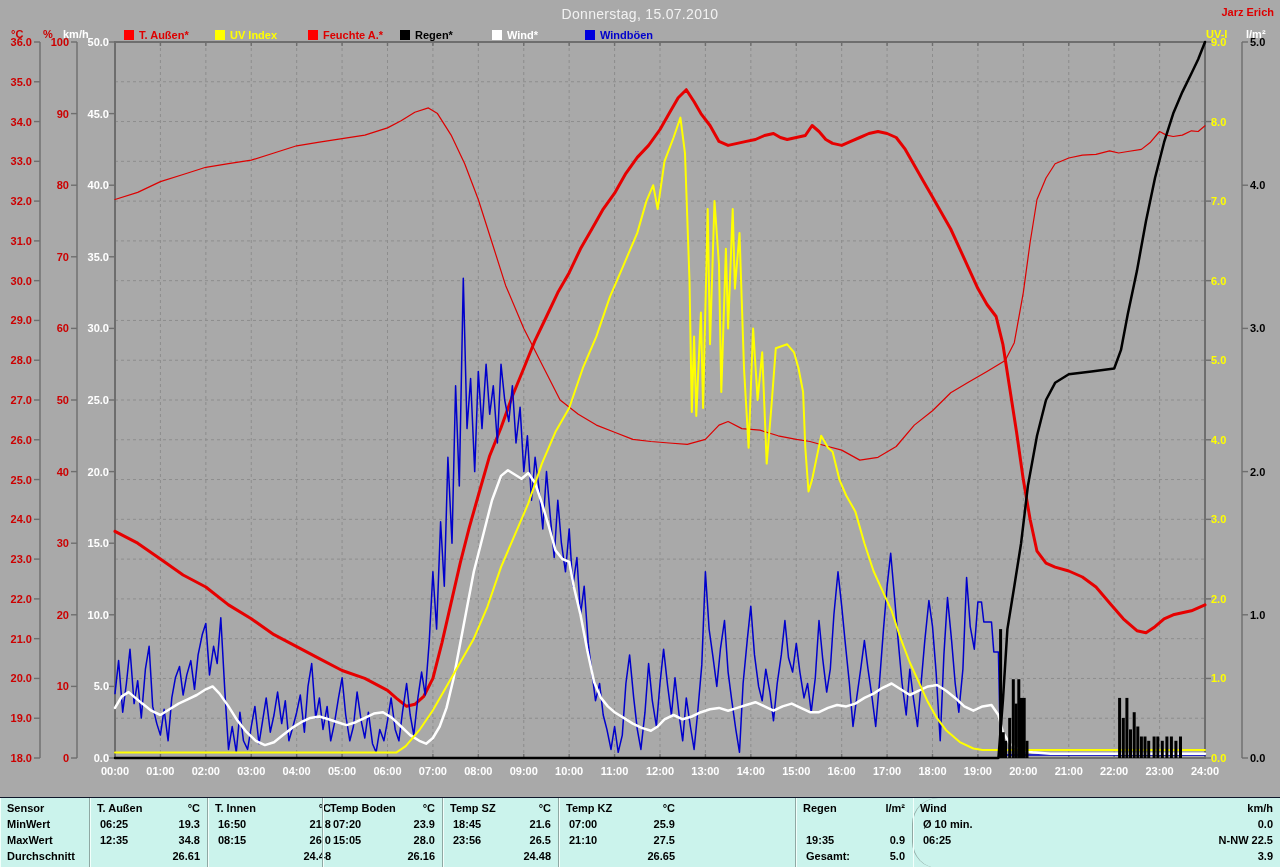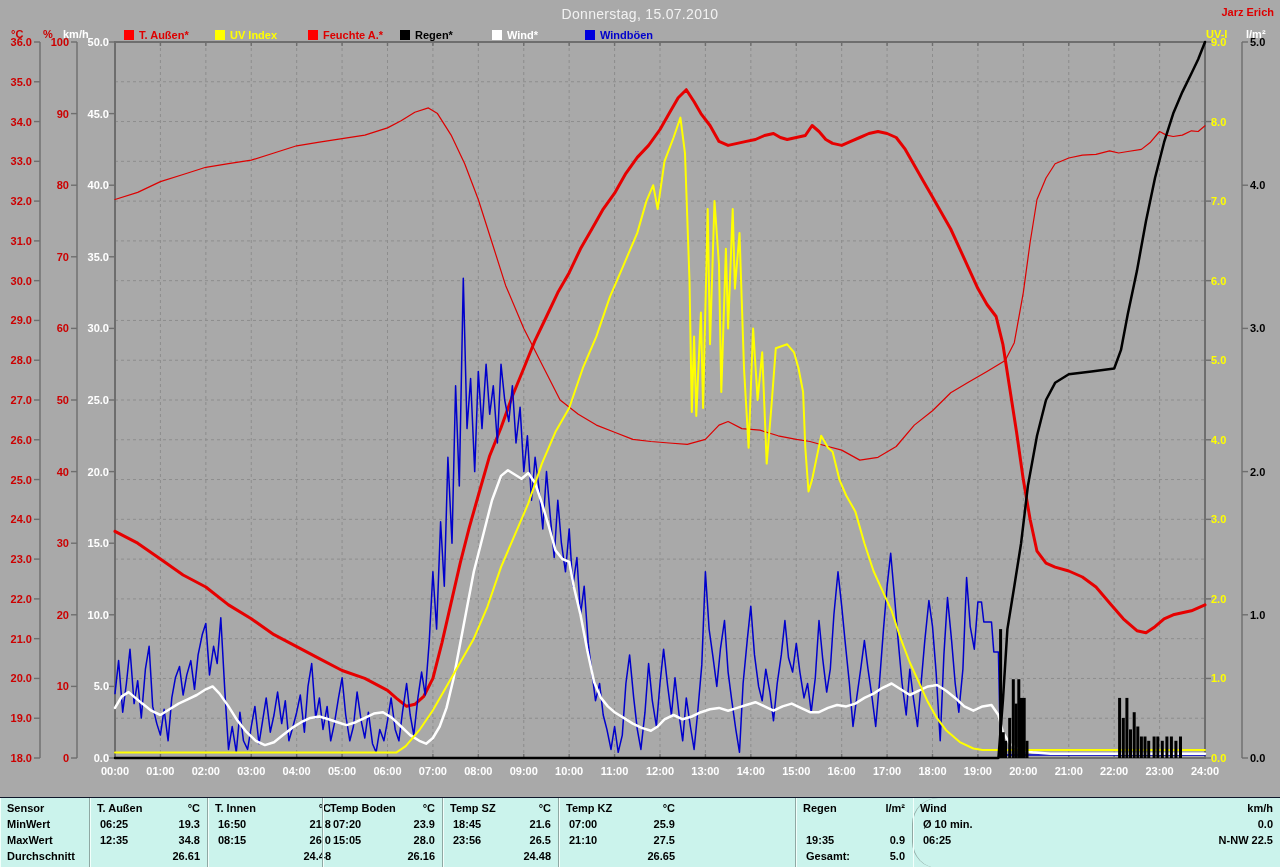--- a/index.html
+++ b/index.html
@@ -490,15 +490,19 @@
           <span>km/h</span>
         </div>
         <div class="trow">
           <span>Ø 10 min.</span>
           <span>0.0</span>
         </div>
         <div class="trow">
           <span>06:25</span>
           <span>N-NW 22.5</span>
         </div>
+        <div class="trow">
+          <span></span>
+          <span>3.9</span>
+        </div>
       </div>
     </div>
   </div>
 
 </body></html>

